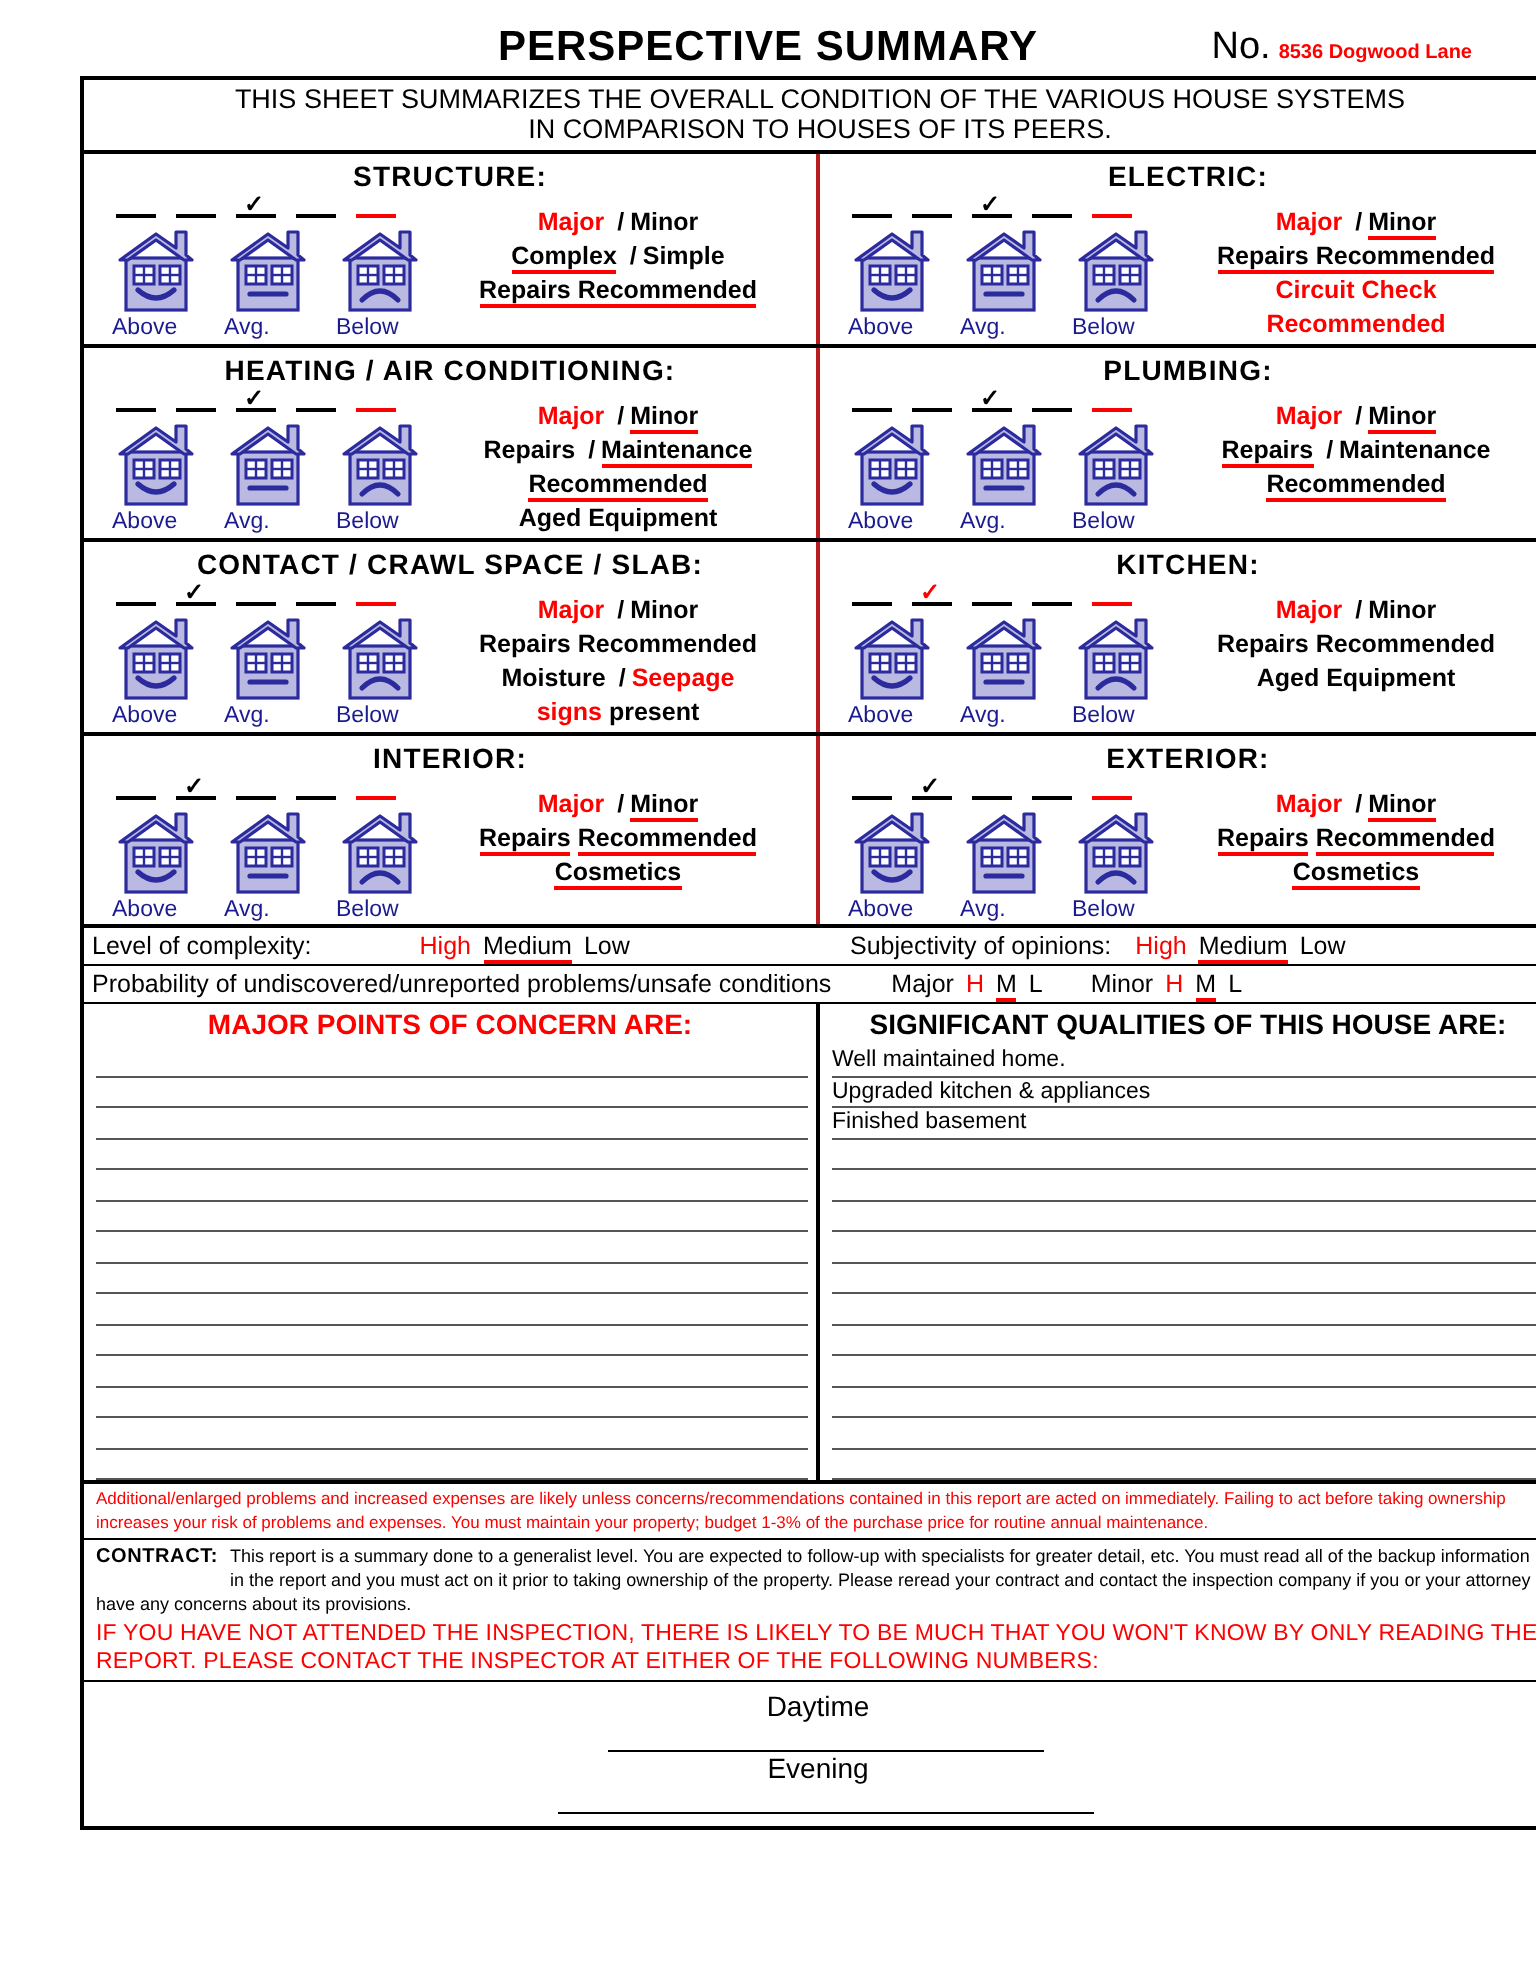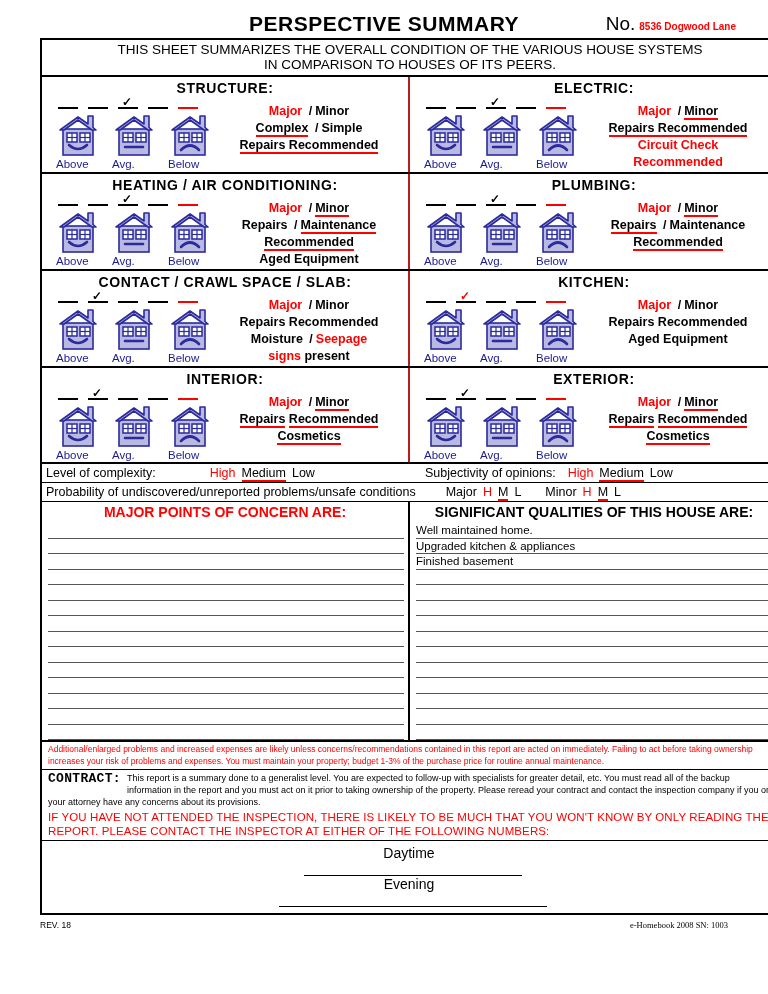--- a/index.html
+++ b/index.html
@@ -132,22 +132,22 @@
   .disclaimer{
     border-top:2px solid #000;
     color:#ff0000;font-size:8.5px;line-height:11.5px;
     padding:2px 6px 2px 6px;
   }
   .contract{
     border-top:1.5px solid #000;
     padding:2px 6px 2px 6px;
   }
   .contract-head{
-    font-size:13px;font-weight:bold;letter-spacing:.3px;
-    float:left;margin-right:6px;line-height:14px;font-family:Liberation Mono, monospace;
+    font-size:10px;font-weight:bold;letter-spacing:.3px;
+    float:left;margin-right:6px;line-height:14px;
   }
   .contract-body{font-size:9px;line-height:12px;text-align:left;}
   .contract-warn{
     color:#ff0000;font-size:11.5px;line-height:14px;letter-spacing:.1px;
     margin-top:2px;
   }
   .phones{
     border-top:1.5px solid #000;
     display:flex;align-items:center;
     padding:4px 10px 6px 16px;font-size:14px;flex-direction:column;
@@ -783,18 +783,14 @@
     <div class="phones">
       <span class="ph-label">Daytime</span>
       <span class="ph-line ph1"></span>
       <span class="spacer"></span>
       <span class="ph-label">Evening</span>
       <span class="ph-line ph2"></span>
     </div>
 
   </div>
 
-  <div class="footer">
-    <span class="rev">REV. 18</span>
-    <span class="sn">e-Homebook 2008 SN: 1003</span>
-  </div>
 
 </div>
 
 </body></html>

